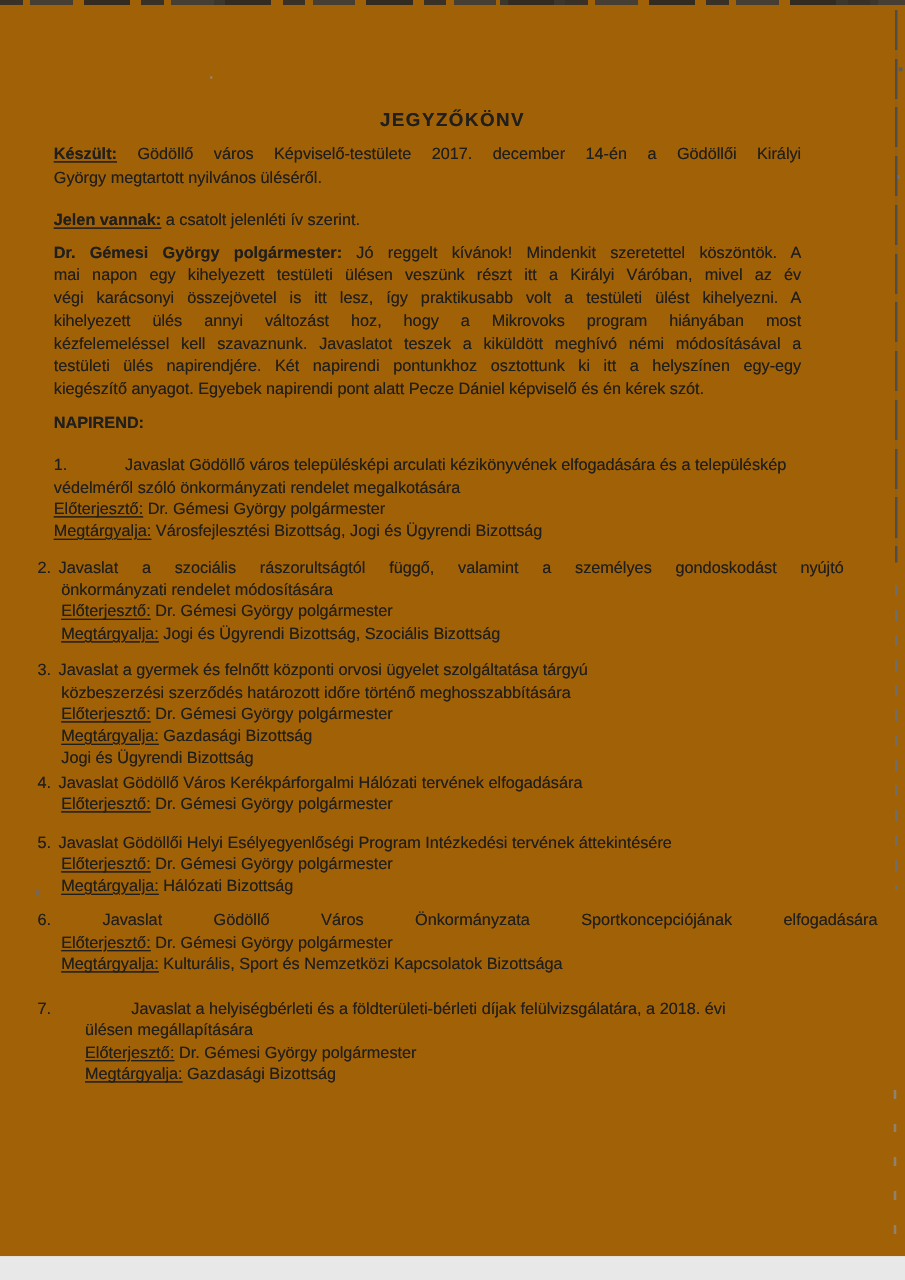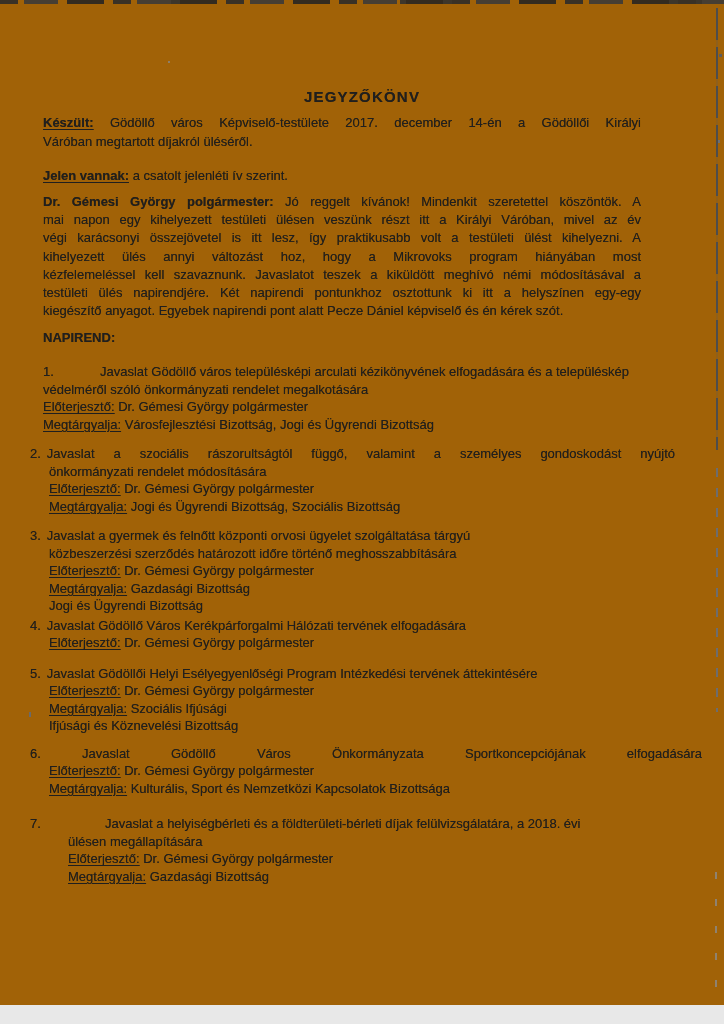--- a/index.html
+++ b/index.html
@@ -83,21 +83,21 @@
   <div class="speck speck-b"></div>
   <div class="speck speck-c"></div>
   <div class="speck speck-d"></div>
 
   <div class="doc">
 
     <div class="title">JEGYZŐKÖNV</div>
 
     <div class="block p-keszult">
       <div class="jl"><span class="b u">Készült:</span> <span>Gödöllő város Képviselő-testülete 2017. december 14-én a Gödöllői Királyi</span></div>
-      <div>Váróban megtartott díjakról üléséről.</div>
+      <div>György megtartott nyilvános üléséről.</div>
     </div>
 
     <div class="block p-jelen">
       <span class="b u">Jelen vannak:</span> <span>a csatolt jelenléti ív szerint.</span>
     </div>
 
     <div class="block p-speaker">
       <div class="jl"><span class="b">Dr. Gémesi György polgármester:</span> <span>Jó reggelt kívánok! Mindenkit szeretettel köszöntök. A</span></div>
       <div class="jl">mai napon egy kihelyezett testületi ülésen veszünk részt itt a Királyi Váróban, mivel az év</div>
       <div class="jl">végi karácsonyi összejövetel is itt lesz, így praktikusabb volt a testületi ülést kihelyezni. A</div>
@@ -134,22 +134,21 @@
       </div>
 
       <div class="item item4">
         <div><span class="num">4.</span><span>Javaslat Gödöllő Város Kerékpárforgalmi Hálózati tervének elfogadására</span></div>
         <div class="pad"><span class="u">Előterjesztő:</span> <span>Dr. Gémesi György polgármester</span></div>
       </div>
 
       <div class="item item5">
         <div><span class="num">5.</span><span>Javaslat Gödöllői Helyi Esélyegyenlőségi Program Intézkedési tervének áttekintésére</span></div>
         <div class="pad"><span class="u">Előterjesztő:</span> <span>Dr. Gémesi György polgármester</span></div>
-        <div class="pad"><span class="u">Megtárgyalja:</span> <span>Szociális Ifjúsági</span></div>
-        <div class="pad">Ifjúsági és Köznevelési Bizottság</div>
+        <div class="pad"><span class="u">Megtárgyalja:</span> <span>Hálózati Bizottság</span></div>
       </div>
 
       <div class="item item6">
         <div class="jl"><span>6.</span> <span>Javaslat Gödöllő Város Önkormányzata Sportkoncepciójának elfogadására</span></div>
         <div class="pad"><span class="u">Előterjesztő:</span> <span>Dr. Gémesi György polgármester</span></div>
         <div class="pad"><span class="u">Megtárgyalja:</span> <span>Kulturális, Sport és Nemzetközi Kapcsolatok Bizottsága</span></div>
       </div>
 
       <div class="item item7">
         <div><span class="tab7">7.</span><span>Javaslat a helyiségbérleti és a földterületi-bérleti díjak felülvizsgálatára, a 2018. évi</span></div>

